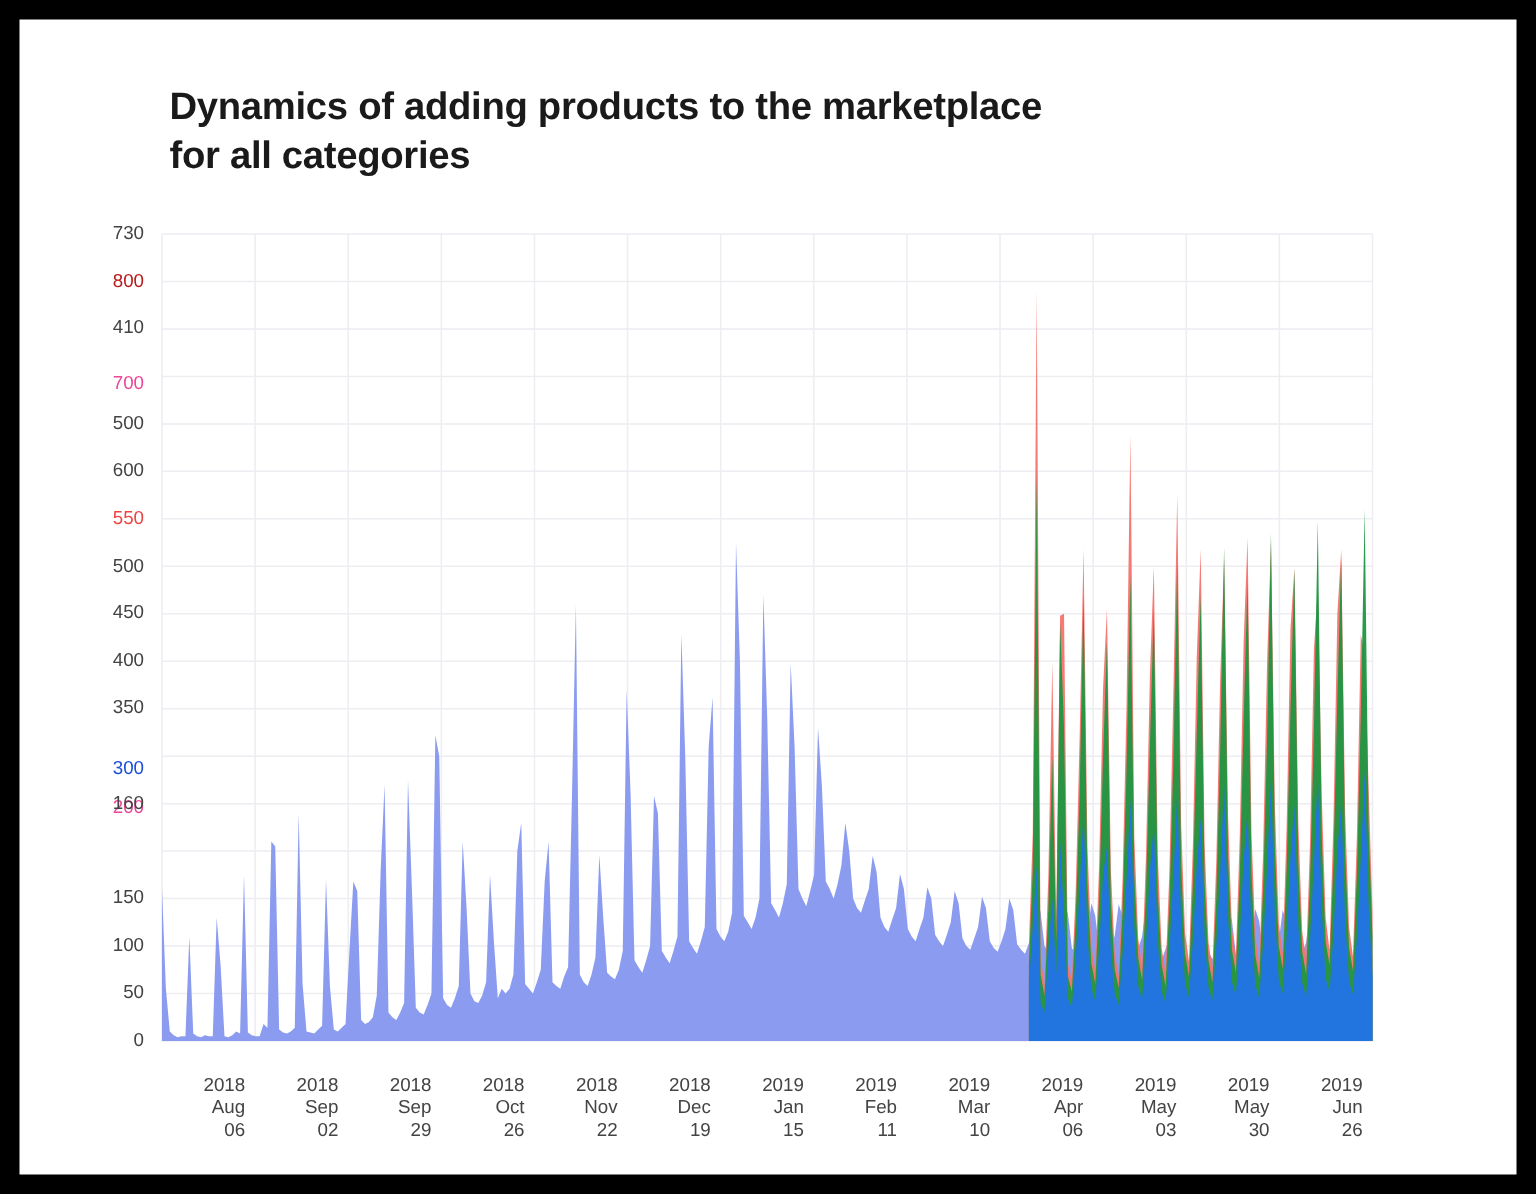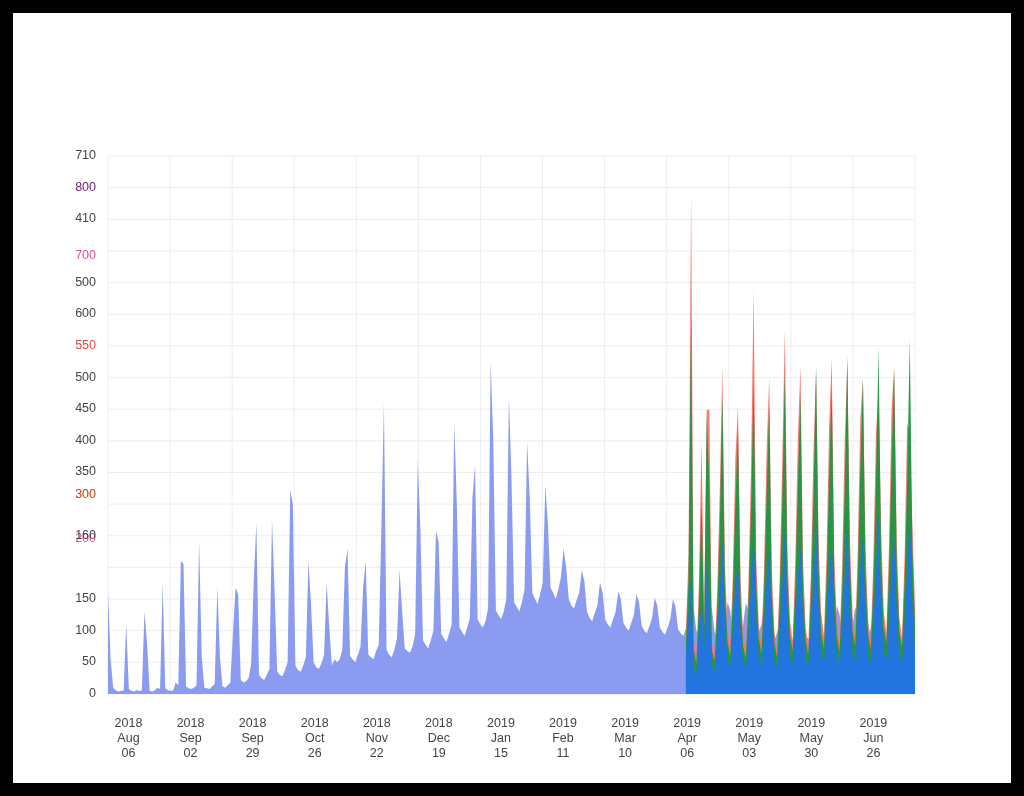--- a/index.html
+++ b/index.html
@@ -57,34 +57,36 @@
   }
   .ytick {
     position: absolute;
     text-align: right;
     font-size: 12.5px;
     color: #4a4a4a;
     width: 40px;
   }
   .xtick {
     position: absolute;
-    text-align: center;
+    text-align: right;
     font-size: 12.5px;
     color: #3c3c3c;
     line-height: 1.18;
     width: 70px;
     white-space: pre-line;
   }
 </style>
 </head>
 <body>
 
 <div id="frame">
   <div id="canvas">
 
+    <div id="title">Dynamics of adding products to the marketplace
+for all categories</div>
 
     <div id="plot-wrap">
       <svg class="plot" id="plot-svg" width="998" height="770">
           <g>
             <line x1="95" x2="902" y1="681" y2="681" stroke="#ededf2" stroke-width="1"></line>
             <line x1="95" x2="902" y1="649.3529411764706" y2="649.3529411764706" stroke="#ededf2" stroke-width="1"></line>
             <line x1="95" x2="902" y1="617.7058823529412" y2="617.7058823529412" stroke="#ededf2" stroke-width="1"></line>
             <line x1="95" x2="902" y1="586.0588235294117" y2="586.0588235294117" stroke="#ededf2" stroke-width="1"></line>
             <line x1="95" x2="902" y1="554.4117647058823" y2="554.4117647058823" stroke="#ededf2" stroke-width="1"></line>
             <line x1="95" x2="902" y1="522.7647058823529" y2="522.7647058823529" stroke="#ededf2" stroke-width="1"></line>
@@ -120,32 +122,32 @@
           <path d="M672.92 630.36 L675.52 567.07 L678.12 304.40 L680.73 636.69 L683.33 650.62 L685.93 592.39 L688.54 491.12 L691.14 614.54 L693.74 402.51 L696.35 472.13 L698.95 637.96 L701.55 648.09 L704.15 599.98 L706.76 516.44 L709.36 383.52 L711.96 576.56 L714.57 629.10 L717.17 643.02 L719.77 586.06 L722.38 491.12 L724.98 415.16 L727.58 589.22 L730.19 633.53 L732.79 645.56 L735.39 593.65 L738.00 500.61 L740.60 370.86 L743.20 570.24 L745.81 625.30 L748.41 640.49 L751.01 581.00 L753.62 483.52 L756.22 393.01 L758.82 581.00 L761.43 630.36 L764.03 644.29 L766.63 589.22 L769.24 493.65 L771.84 361.36 L774.44 563.91 L777.05 622.77 L779.65 637.96 L782.25 576.56 L784.85 475.29 L787.46 383.52 L790.06 574.67 L792.66 627.20 L795.27 641.76 L797.87 584.79 L800.47 486.05 L803.08 351.87 L805.68 557.58 L808.28 620.24 L810.89 635.43 L813.49 572.13 L816.09 467.07 L818.70 374.02 L821.30 568.34 L823.90 624.04 L826.51 639.23 L829.11 579.73 L831.71 479.72 L834.32 342.38 L836.92 551.25 L839.52 617.71 L842.13 632.90 L844.73 567.07 L847.33 459.47 L849.94 365.80 L852.54 562.01 L855.14 621.50 L857.75 636.69 L860.35 574.67 L862.95 472.13 L865.55 334.15 L868.16 544.92 L870.76 614.54 L873.36 630.36 L875.97 562.01 L878.57 451.88 L881.17 358.20 L883.78 555.68 L886.38 618.97 L888.98 634.16 L891.59 570.24 L894.19 464.53 L896.79 326.55 L899.40 538.59 L902.00 611.38 L902.00 681.00 L672.92 681.00 Z" fill="#1f9642" fill-opacity="0.95" stroke="none"></path>
           <path d="M672.92 643.02 L675.52 605.05 L678.12 563.91 L680.73 655.68 L683.33 662.01 L685.93 620.87 L688.54 586.06 L691.14 636.69 L693.74 548.08 L696.35 598.72 L698.95 652.52 L701.55 658.85 L704.15 625.30 L706.76 579.73 L709.36 529.09 L711.96 611.38 L714.57 646.19 L717.17 654.42 L719.77 618.97 L722.38 570.24 L724.98 551.25 L727.58 620.87 L730.19 649.35 L732.79 656.95 L735.39 622.77 L738.00 574.67 L740.60 519.60 L743.20 605.05 L745.81 644.29 L748.41 653.15 L751.01 616.44 L753.62 567.07 L756.22 536.69 L758.82 614.54 L761.43 648.09 L764.03 655.68 L766.63 620.24 L769.24 572.13 L771.84 515.17 L774.44 601.88 L777.05 643.02 L779.65 651.88 L782.25 614.54 L784.85 563.91 L787.46 532.26 L790.06 610.11 L792.66 645.56 L795.27 653.78 L797.87 617.71 L800.47 568.34 L803.08 510.11 L805.68 598.72 L808.28 641.76 L810.89 650.62 L813.49 612.64 L816.09 560.74 L818.70 527.83 L821.30 606.31 L823.90 643.66 L826.51 652.52 L829.11 615.81 L831.71 565.80 L834.32 506.94 L836.92 595.55 L839.52 640.49 L842.13 649.35 L844.73 611.38 L847.33 557.58 L849.94 524.03 L852.54 603.78 L855.14 642.39 L857.75 651.25 L860.35 613.91 L862.95 562.01 L865.55 503.78 L868.16 593.65 L870.76 639.23 L873.36 648.09 L875.97 610.11 L878.57 555.68 L881.17 521.50 L883.78 601.25 L886.38 641.12 L888.98 649.99 L891.59 612.64 L894.19 559.48 L896.79 500.61 L899.40 591.12 L902.00 637.96 L902.00 681.00 L672.92 681.00 Z" fill="#2272e8" fill-opacity="0.95" stroke="none"></path>
         </svg>
       <div id="ytick-layer">
           <div class="ytick" style="left: 43px; top: 673px; color: rgb(68, 68, 68);">0</div>
           <div class="ytick" style="left: 43px; top: 641.353px; color: rgb(68, 68, 68);">50</div>
           <div class="ytick" style="left: 43px; top: 609.706px; color: rgb(68, 68, 68);">100</div>
           <div class="ytick" style="left: 43px; top: 578.059px; color: rgb(68, 68, 68);">150</div>
           <div class="ytick" style="left: 43px; top: 518px; color: #ec4899;">200</div>
           <div class="ytick" style="left: 43px; top: 514.765px; color: rgb(68, 68, 68);">160</div>
-          <div class="ytick" style="left: 43px; top: 474px; color: #c2410c; text-align: right;">300</div>
+          <div class="ytick" style="left: 43px; top: 492px; color: #1d4ed8; text-align: right;">300</div>
           <div class="ytick" style="left: 43px; top: 451.471px; color: rgb(68, 68, 68);">350</div>
           <div class="ytick" style="left: 43px; top: 419.824px; color: rgb(68, 68, 68);">400</div>
           <div class="ytick" style="left: 43px; top: 388.176px; color: rgb(68, 68, 68); text-align: right;">450</div>
           <div class="ytick" style="left: 43px; top: 356.529px; color: rgb(68, 68, 68);">500</div>
           <div class="ytick" style="left: 43px; top: 324.882px; color: #ef4444;">550</div>
           <div class="ytick" style="left: 43px; top: 293.235px; color: rgb(68, 68, 68);">600</div>
           <div class="ytick" style="left: 43px; top: 261.588px; color: rgb(68, 68, 68);">500</div>
           <div class="ytick" style="left: 43px; top: 235px; color: #ec4899;">700</div>
           <div class="ytick" style="left: 43px; top: 198.294px; color: rgb(68, 68, 68);">410</div>
-          <div class="ytick" style="left: 43px; top: 166.647px; color: #701a75;">800</div>
-          <div class="ytick" style="left: 43px; top: 135px; color: rgb(68, 68, 68);">710</div>
+          <div class="ytick" style="left: 43px; top: 166.647px; color: #b91c1c;">800</div>
+          <div class="ytick" style="left: 43px; top: 135px; color: rgb(68, 68, 68);">730</div>
         </div>
       <div id="xtick-layer">
           <div class="xtick" style="left: 80.4854px; top: 703px; color: rgb(68, 68, 68);">2018
 Aug
 06</div>
           <div class="xtick" style="left: 142.562px; top: 703px; color: rgb(68, 68, 68);">2018
 Sep
 02</div>
           <div class="xtick" style="left: 204.639px; top: 703px; color: rgb(68, 68, 68);">2018
 Sep

